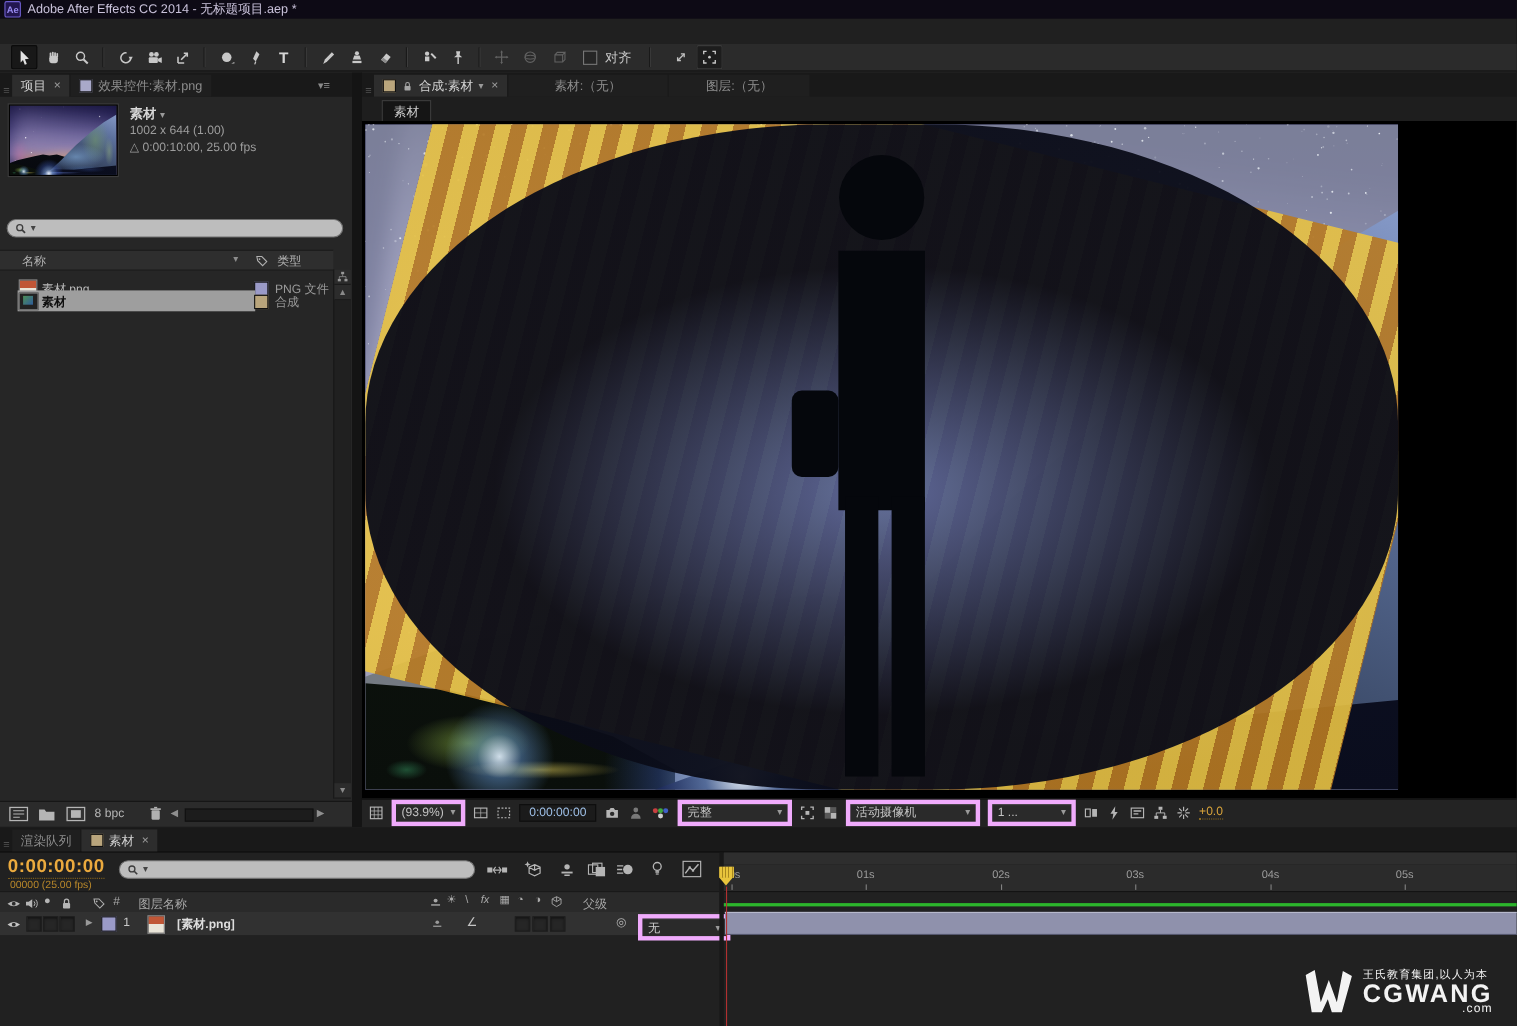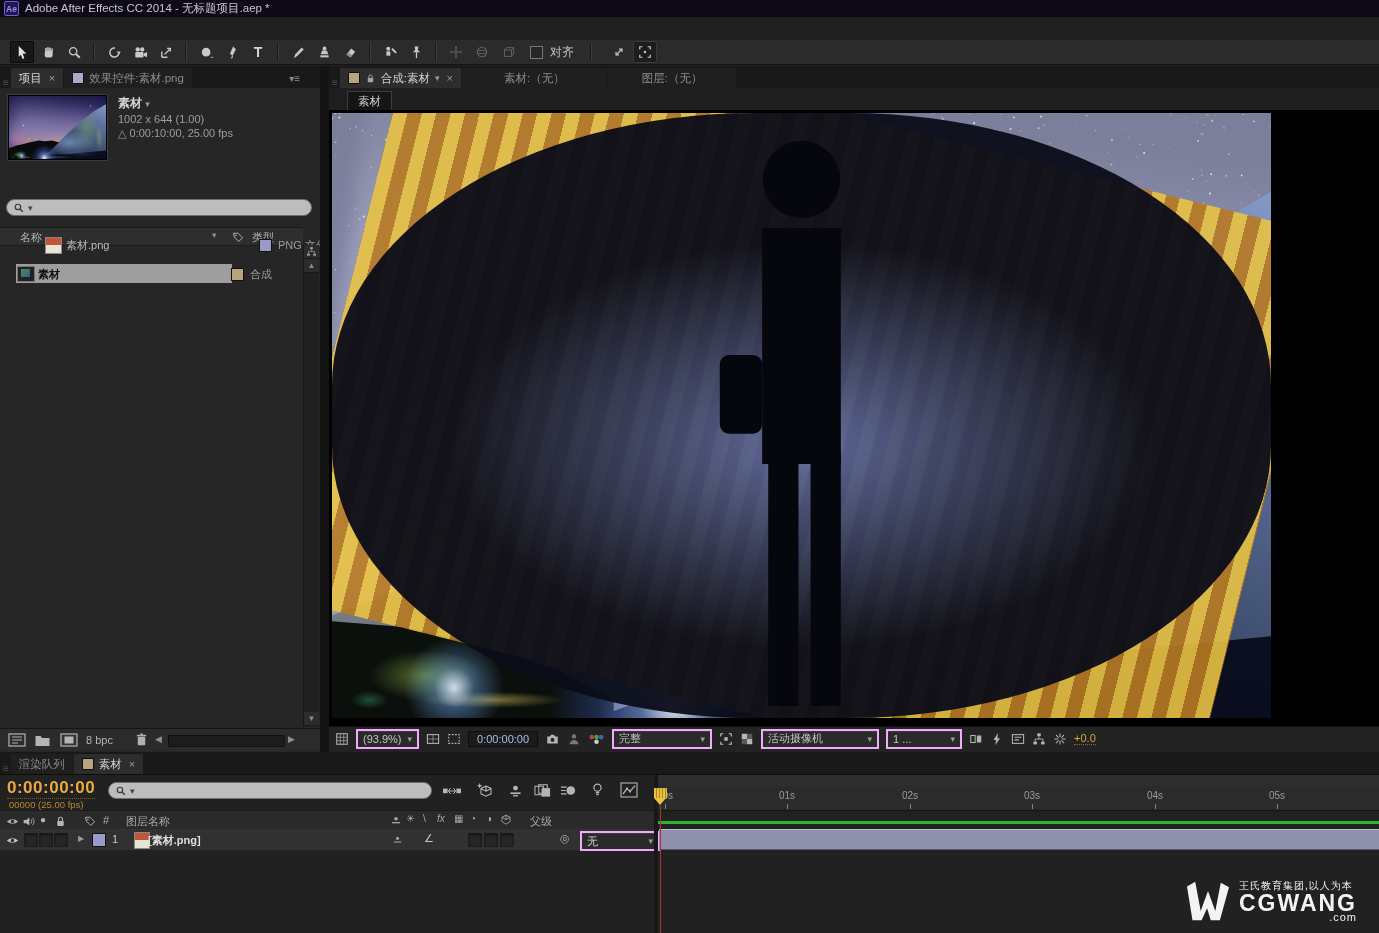--- a/index.html
+++ b/index.html
@@ -54,21 +54,21 @@
   .sbtn{width:15px;height:13px;display:flex;align-items:center;justify-content:center;color:#8a8a8a;font-size:8px;background:#2c2c2c;border-bottom:1px solid #191919;}
   .pfoot{position:absolute;left:0;top:662px;width:320px;height:22px;background:#2b2b2b;border-top:1px solid #151515;}
   
   .rpane{position:absolute;left:329px;top:66px;width:1050px;height:686px;background:#232323;overflow:hidden;}
   .crumbrow{position:absolute;left:0;top:22px;width:100%;height:22px;background:#1e1e1e;border-bottom:1px solid #101010;}
   .crumb{position:absolute;left:18px;top:3px;background:#151515;border:1px solid #3d3d3d;color:#cdcdcd;
          font-size:11.5px;padding:2px 10px;}
   .view{position:absolute;left:0;top:44px;width:100%;height:616px;background:#000;}
   .statbar{position:absolute;left:0;top:660px;width:100%;height:24px;background:#232323;border-top:1px solid #0f0f0f;
            display:flex;align-items:center;gap:7px;padding-left:6px;box-sizing:border-box;font-size:11px;color:#c3c3c3;}
-  .dd{background:#2a2a2a;border:2px solid #f0abfc;box-shadow:inset 0 1px 0 #3a3a3a;height:16px;
+  .dd{background:#2a2a2a;border:4px solid #f0abfc;box-shadow:inset 0 1px 0 #3a3a3a;height:16px;
       display:flex;align-items:center;gap:6px;padding:0 5px;white-space:nowrap;}
   .tcblue{color:#9fc0e8;background:#1b1b1b;border:1px solid #0e0e0e;padding:1px 8px;}
   .expo{color:#d9a43b;border-bottom:1px dotted #8a6a20;}
   
   .tl{position:absolute;left:0;top:752px;width:1379px;height:181px;background:#212121;overflow:hidden;}
   .tl .tabs{border-bottom:1px solid #0e0e0e;height:23px;}
   .tbody{position:absolute;left:0;top:23px;width:1379px;height:158px;}
   .tc-big{position:absolute;left:7px;top:3px;color:#ebaa3e;font-size:17px;font-weight:bold;letter-spacing:.5px;
           border-bottom:1px dotted #7c5e1e;}
   .tc-sub{position:absolute;left:9px;top:24px;color:#b9882a;font-size:9.5px;}
@@ -334,21 +334,21 @@
     <div class="hdr" style="top:161px;text-align:center;">
       <span class="abs" style="left:20px;top:2px;">名称</span>
       <span class="abs" style="left:212px;top:2px;color:#8d8d8d;font-size:9px;">▾</span>
       <svg class="sv abs" style="left:232px;top:3px;" viewBox="0 0 16 16" width="12" height="12">
           <path d="M2 3 H8 L14 9 L9 14 L3 8 Z" fill="none" stroke="#b0b0b0" stroke-width="1.3"></path>
           <circle cx="5.2" cy="6" r="1.1" fill="#b0b0b0"></circle>
         </svg>
       <span class="abs" style="left:252px;top:2px;">类型</span>
     </div>
 
-    <div class="row" style="top:169px;margin-left:28px;">
+    <div class="row" style="top:186px;">
       <div class="abs" style="left:17px;top:2px;width:15px;height:15px;border:1px solid #888;background:linear-gradient(180deg,#c05636 0 45%,#e9e4d8 45% 100%);"></div>
       <span class="cellname">素材.png</span>
       <div class="lchip" style="background:#9a9ac8;"></div>
       <span class="celltype">PNG 文件</span>
     </div>
 
     <div class="row" style="top:198px;">
       <div class="rowsel"></div>
       <div class="abs" style="left:17px;top:2px;width:16px;height:14px;border:1px solid #777;background:#222;">
         <div class="abs" style="left:3px;top:2px;width:9px;height:8px;background:linear-gradient(135deg,#4d8f57,#2f5c9a);"></div>
@@ -1540,21 +1540,21 @@
             <path d="M1 8 Q8 2.4 15 8 Q8 13.6 1 8 Z" fill="#c5c5c5"></path>
             <circle cx="8" cy="8" r="2.1" fill="#2a2a2a"></circle>
           </svg>
         <div class="well" style="left:24px;"></div>
         <div class="well" style="left:39px;"></div>
         <div class="well" style="left:54px;"></div>
         <span class="abs" style="left:78px;top:5px;color:#9a9a9a;font-size:8px;">▶</span>
         <div class="abs" style="left:92px;top:4px;width:12px;height:12px;background:#9a9ac8;border:1px solid #111;"></div>
         <span class="abs" style="left:112px;top:4px;color:#c9c9c9;">1</span>
         <div class="abs" style="left:134px;top:3px;width:14px;height:15px;border:1px solid #888;background:linear-gradient(180deg,#c05636 0 45%,#e9e4d8 45% 100%);"></div>
-        <span class="abs" style="left:148px;top:4px;font-weight:bold;color:#dedede;text-align:right;">[素材.png]</span>
+        <span class="abs" style="left:161px;top:4px;font-weight:bold;color:#dedede;text-align:right;">[素材.png]</span>
         <svg class="sv abs" style="left:392px;top:6px;" viewBox="0 0 16 16" width="11" height="11">
             <circle cx="8" cy="5" r="2.4" fill="#9a9a9a"></circle>
             <rect x="2.6" y="9.4" width="10.8" height="1.7" fill="#9a9a9a"></rect>
           </svg>
         <span class="abs" style="left:424px;top:3px;color:#c5c5c5;">∠</span>
         <div class="well" style="left:468px;top:4px;"></div>
         <div class="well" style="left:484px;top:4px;"></div>
         <div class="well" style="left:500px;top:4px;"></div>
         <span class="abs" style="left:560px;top:3px;color:#b0b0b0;">◎</span>
         <div class="dd abs" style="left:580px;top:2px;width:66px;justify-content:space-between;">

